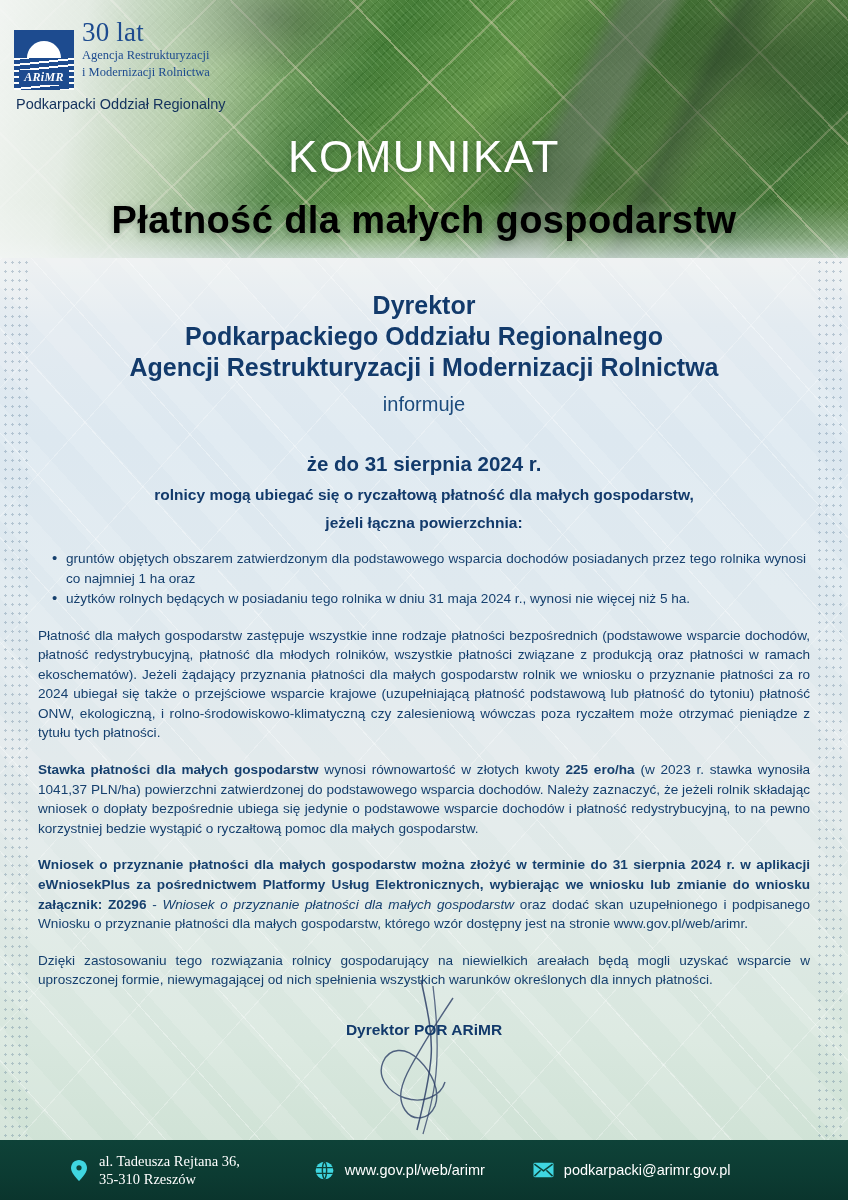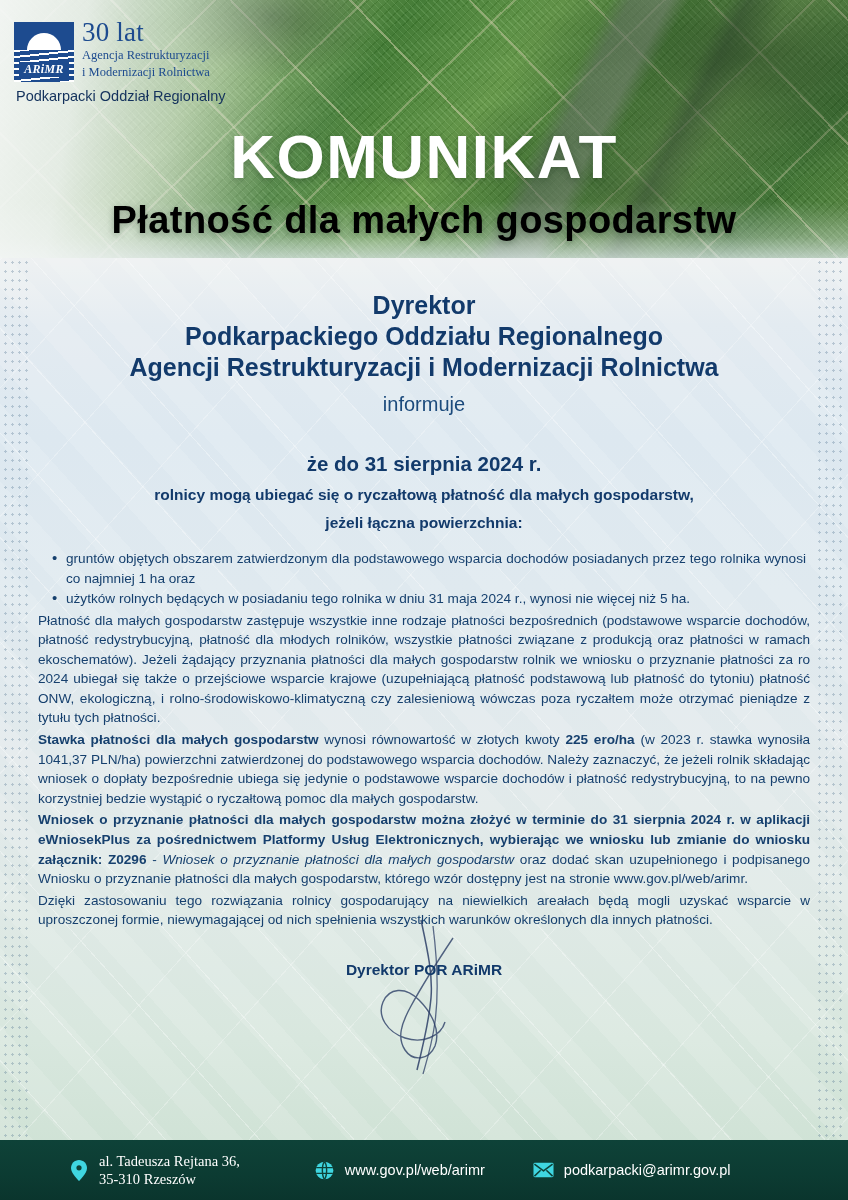--- a/index.html
+++ b/index.html
@@ -72,21 +72,21 @@
     top: 18px;
     z-index: 5;
   }
   .logo-row { display: flex; align-items: flex-start; }
   .logo-mark {
     width: 60px; height: 60px;
     background: #1d4b8f;
     position: relative;
     overflow: hidden;
     flex: 0 0 auto;
-    margin-top: 4px;
+    margin-top: 12px;
   }
   .logo-mark .sun {
     position: absolute;
     left: 13px; top: 11px;
     width: 34px; height: 17px;
     background: #ffffff;
     border-radius: 17px 17px 0 0;
   }
   .logo-mark .waves {
     position: absolute;
@@ -136,22 +136,22 @@
     white-space: nowrap;
   }
 
   
   .komunikat {
     position: absolute;
     left: 0; right: 0;
     top: 126px;
     text-align: center;
     z-index: 5;
-    font-size: 62px;
-    font-weight: 700;
+    font-size: 44px;
+    font-weight: 400;
     color: #ffffff;
     letter-spacing: 1.5px;
     line-height: 62px;
     text-shadow: 0 2px 7px rgba(20,45,20,.35);
   }
   .komunikat-sub {
     position: absolute;
     left: 0; right: 0;
     top: 198px;
     text-align: center;
@@ -265,21 +265,21 @@
     left: 0; top: -1px;
     color: #16406e;
     font-size: 15px;
   }
 
   p.para {
     color: #16406e;
     font-size: 13.6px;
     line-height: 19.6px;
     text-align: justify;
-    margin-top: 2px;
+    margin-top: 17px;
     padding: 0 4px;
   }
   p.para b { font-weight: 700; }
   p.para i { font-style: italic; }
 
   
   .sign {
     position: relative;
     margin-top: 30px;
     text-align: center;

